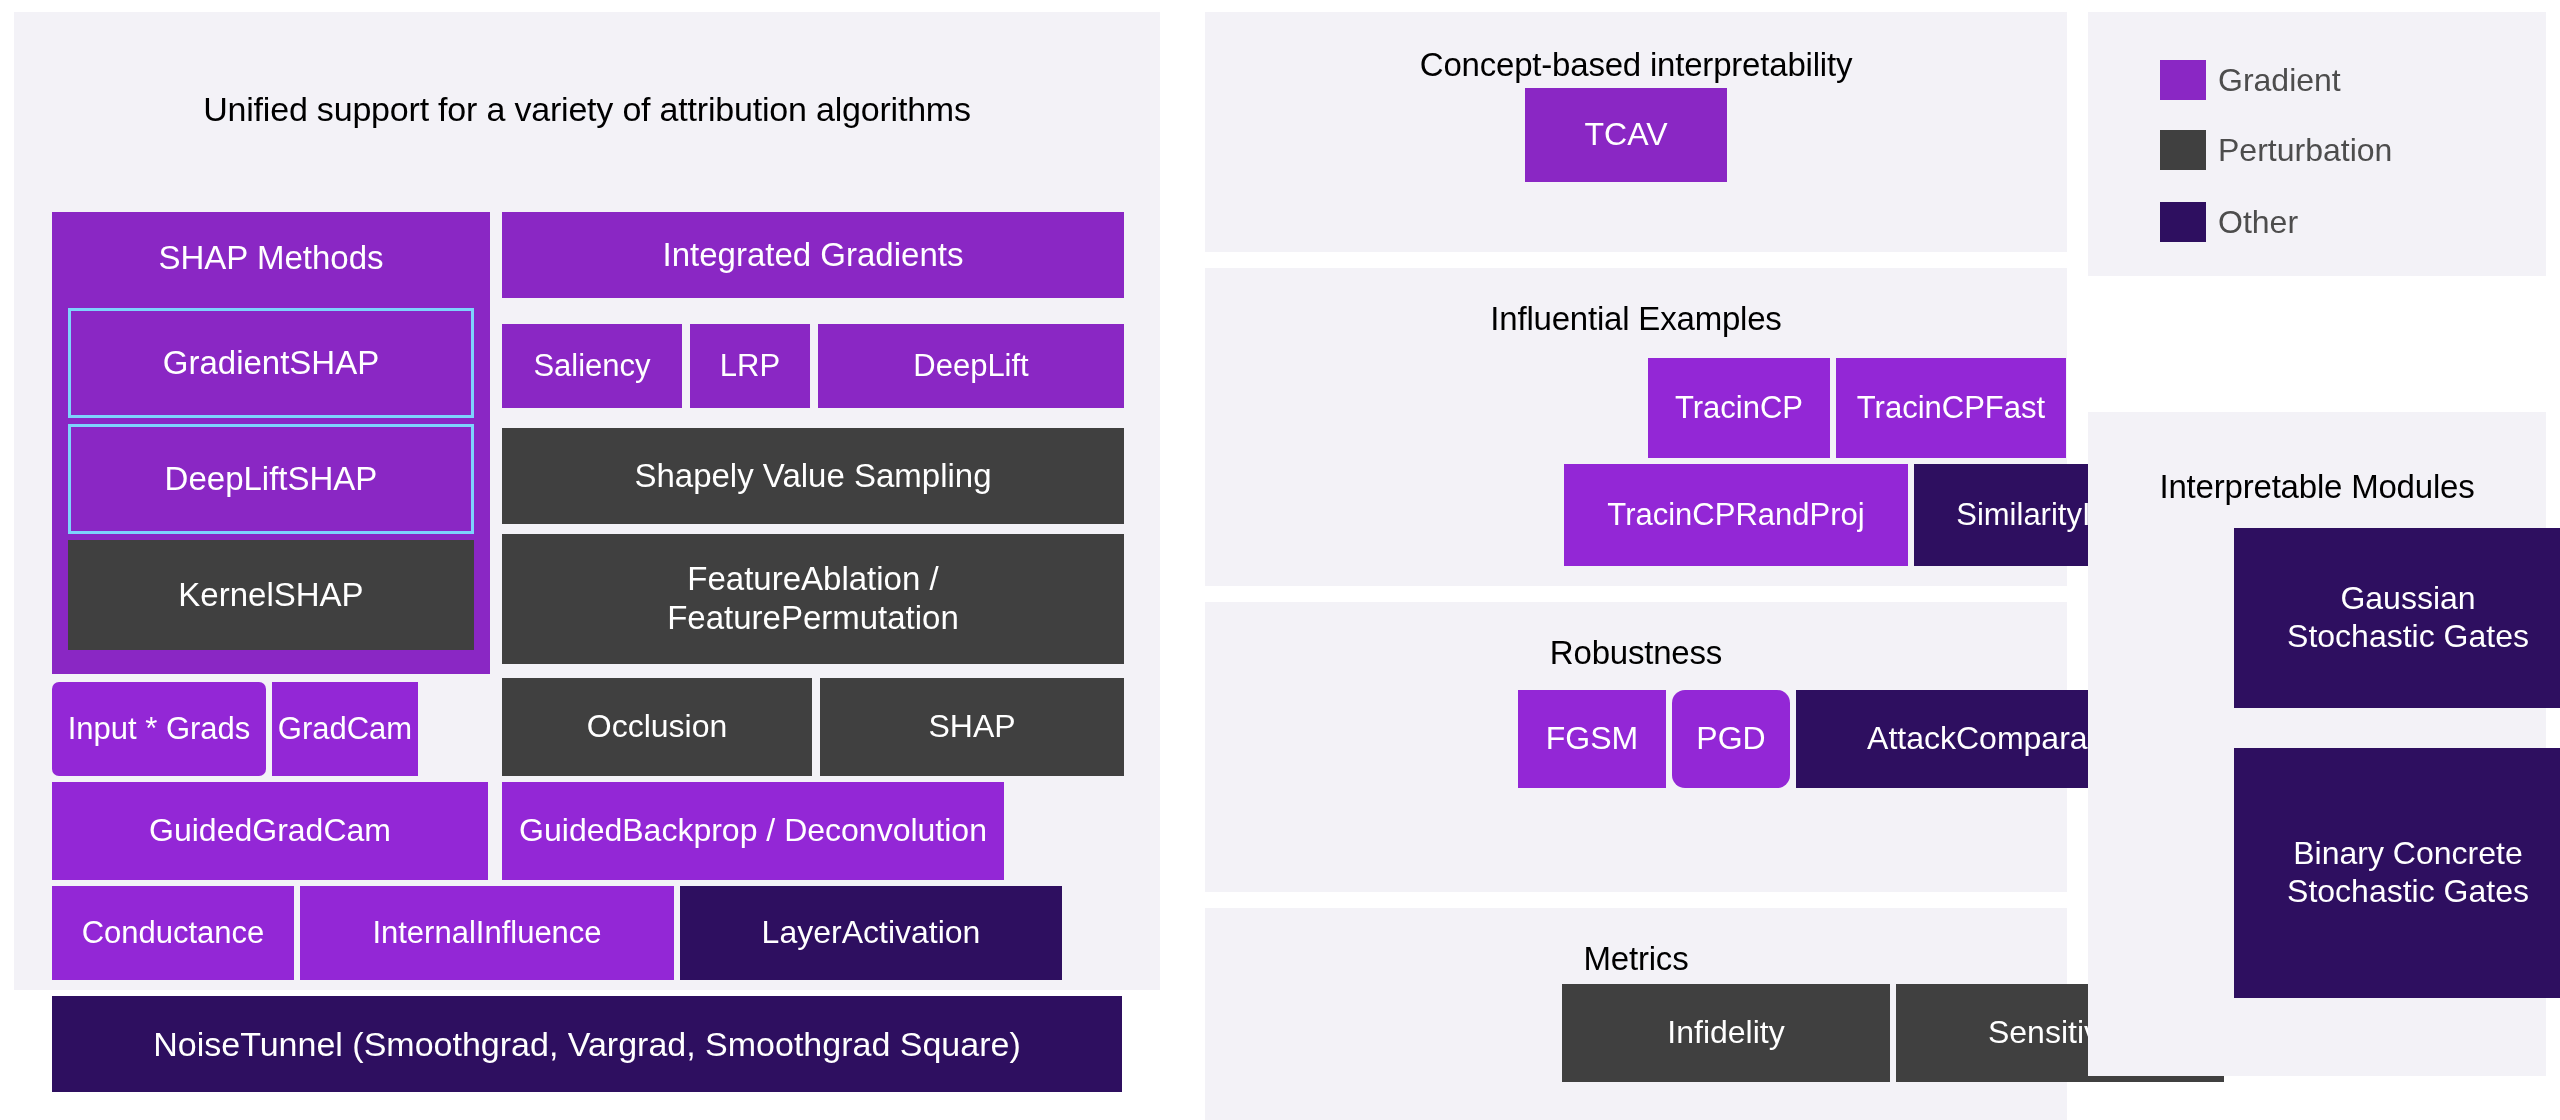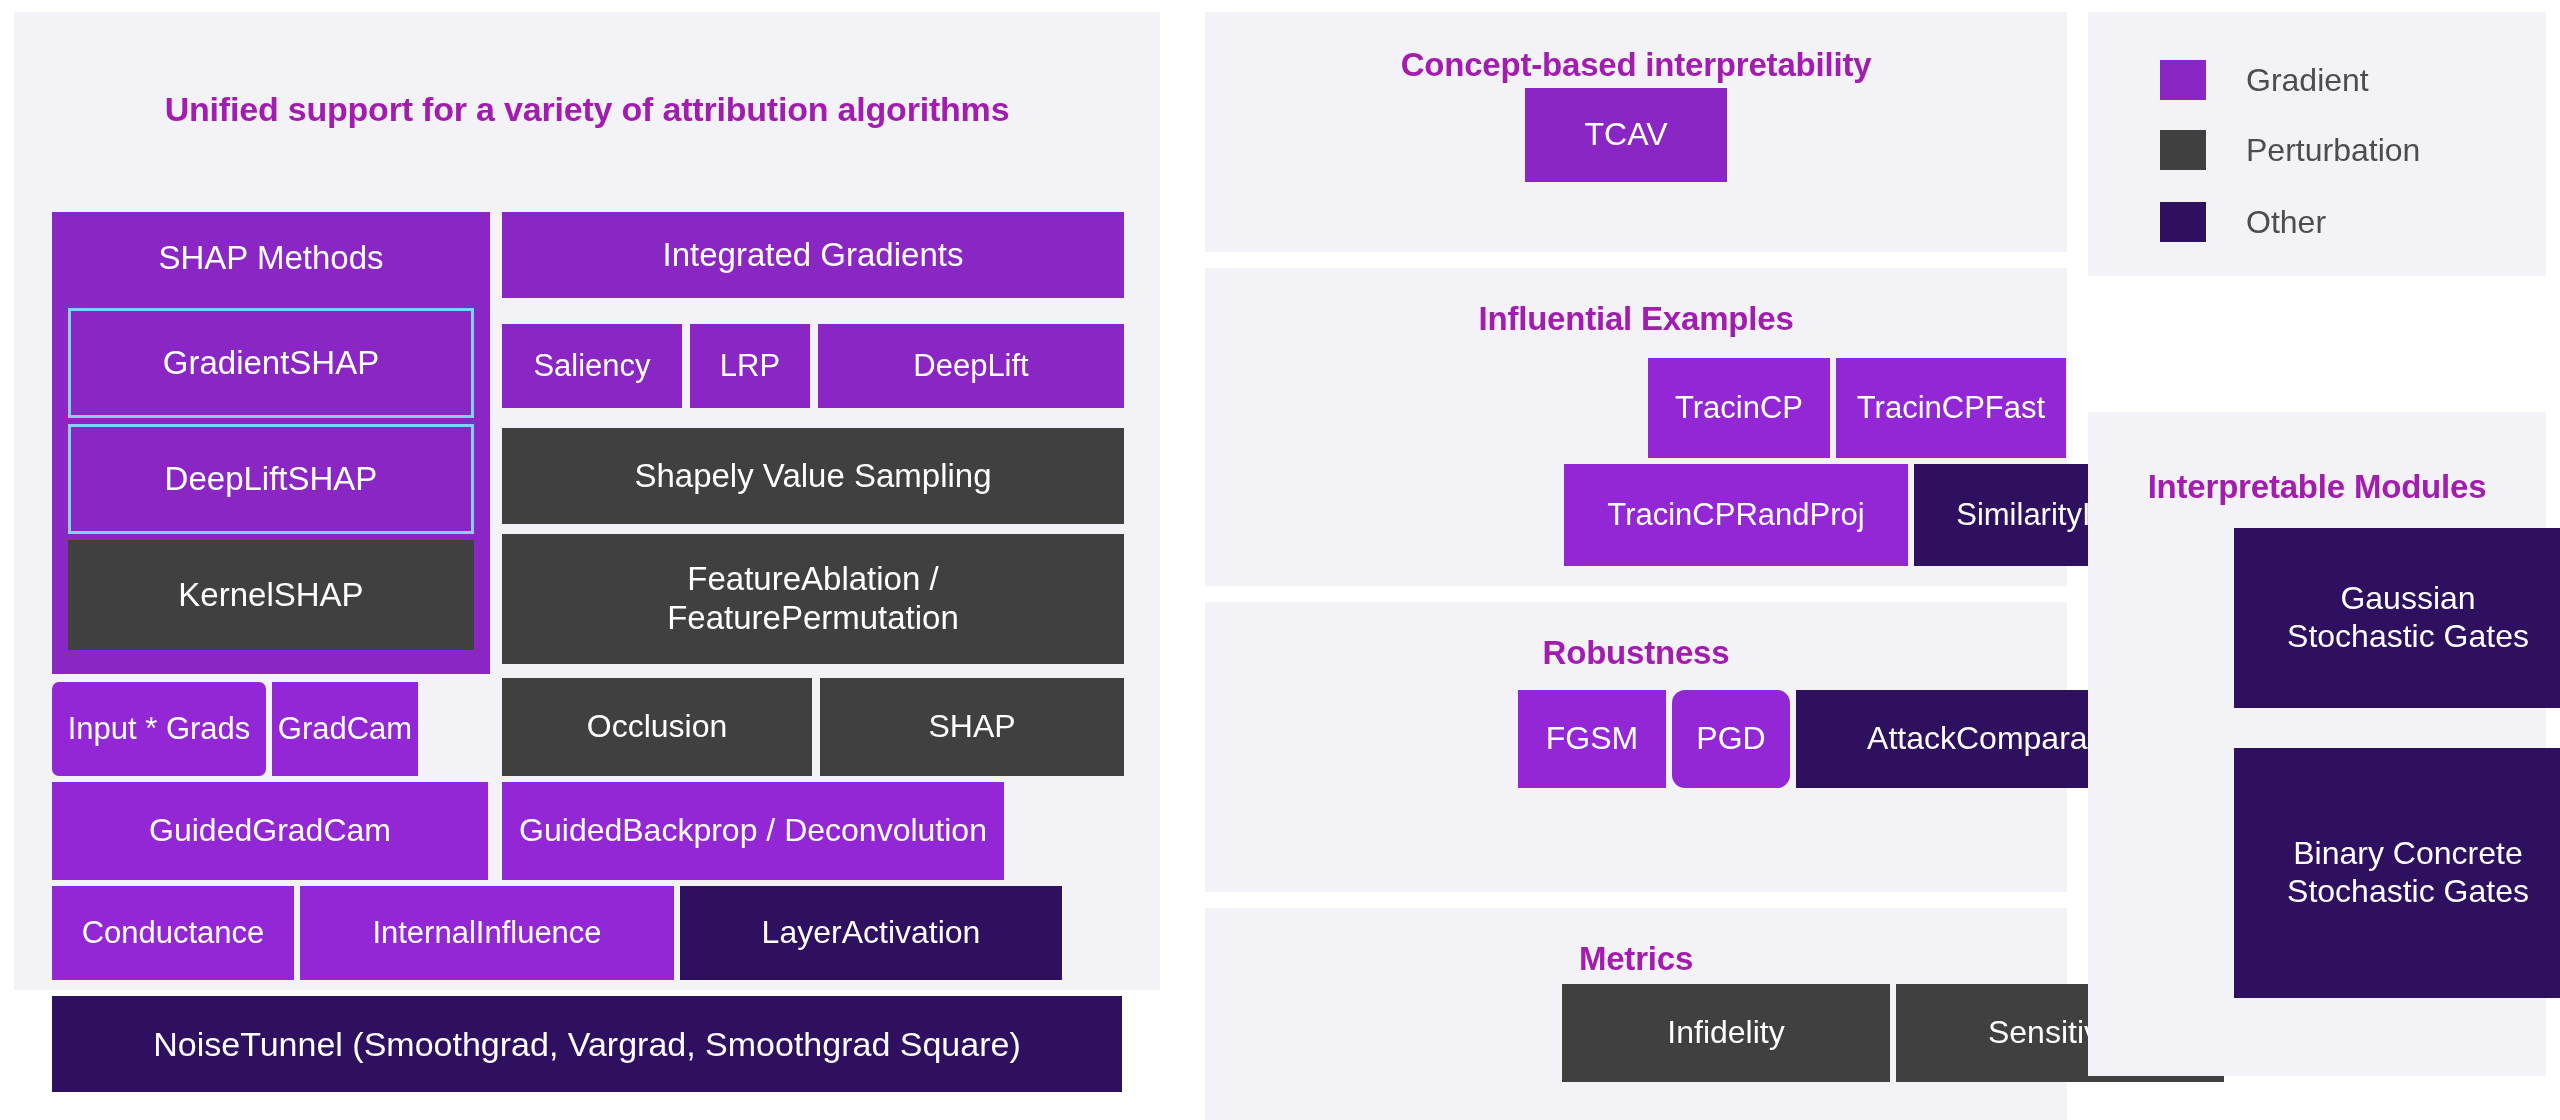--- a/index.html
+++ b/index.html
@@ -8,22 +8,22 @@
     background:#ffffff;
     font-family:"Liberation Sans","DejaVu Sans",sans-serif;
     overflow:hidden;
   }
   .canvas{position:relative;width:2560px;height:1120px;}
 
   
   .panel{position:absolute;background:#f3f2f7;}
   .panel-title{
     text-align:center;
-    font-weight:bold;
-    color:#a21caf;
+    font-weight:normal;
+    color:#000000;
     letter-spacing:-0.2px;
   }
 
   
   .box{
     display:flex;align-items:center;justify-content:center;
     text-align:center;color:#ffffff;
     font-weight:400;line-height:1.18;
     box-sizing:border-box;
     padding:2px 6px;
@@ -99,21 +99,21 @@
   #infidelity{left:1562px;top:984px;width:328px;height:98px;font-size:32px;}
   #sensitivity{left:1896px;top:984px;width:328px;height:98px;font-size:32px;}
 
   
   #panel-legend{left:2088px;top:12px;width:458px;height:264px;}
   #panel-modules{left:2088px;top:412px;width:458px;height:664px;}
 
   #t-modules{position:absolute;left:0;top:56px;width:100%;font-size:33px;}
 
   .legend-row{
-    position:absolute;left:72px;display:flex;align-items:center;gap:40px;
+    position:absolute;left:72px;display:flex;align-items:center;gap:12px;
   }
   .legend-swatch{width:46px;height:40px;flex:0 0 auto;}
   .legend-label{font-size:32px;color:#4d4d4d;white-space:nowrap;}
   #lg0{top:48px;}
   #lg1{top:118px;}
   #lg2{top:190px;}
 
   #gaussian-gates{position:absolute;left:146px;top:116px;width:348px;height:180px;font-size:32px;}
   #binary-gates{position:absolute;left:146px;top:336px;width:348px;height:250px;font-size:32px;}
 </style>

